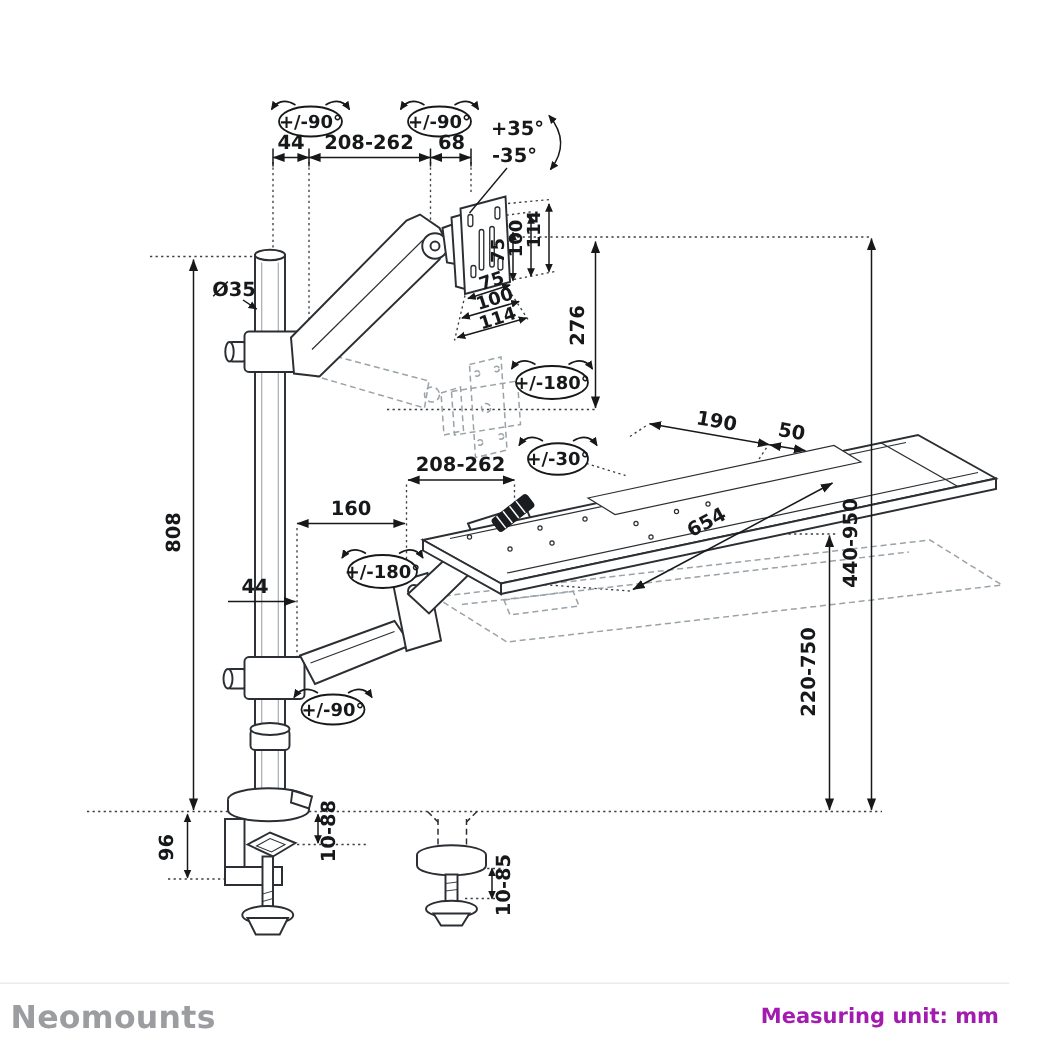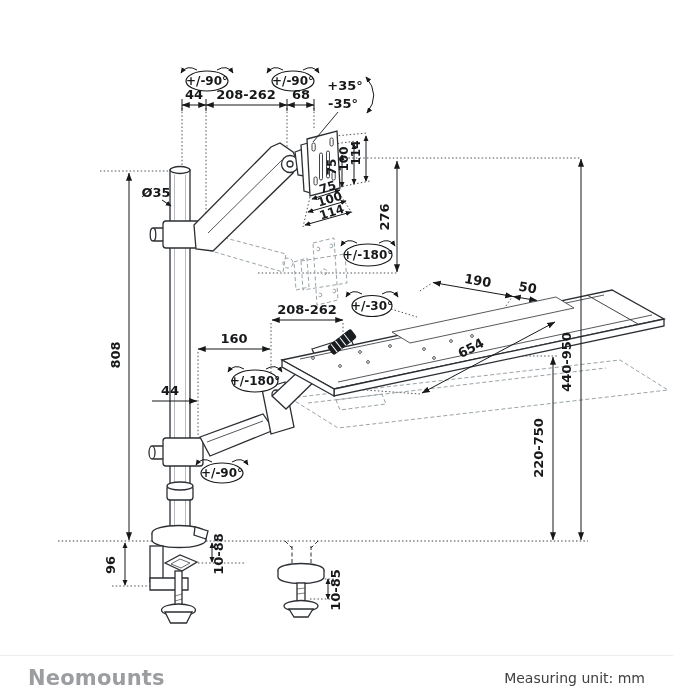--- a/index.html
+++ b/index.html
@@ -4,23 +4,23 @@
 <style>
   html,body{margin:0;padding:0;background:#ffffff;}
   .stage{position:relative;width:673px;height:700px;background:#fff;overflow:hidden;
          font-family:"DejaVu Sans","Liberation Sans",sans-serif;}
   svg{position:absolute;left:0;top:0;}
   svg text{font-family:"DejaVu Sans","Liberation Sans",sans-serif;font-weight:bold;fill:#16181a;}
   .dim{font-size:13px;}
   .dimS{font-size:12px;}
   .badgeT{font-size:12px;}
   .footer{position:absolute;left:0;right:0;bottom:0;height:45px;border-top:1px solid #ececec;
-          display:flex;align-items:center;justify-content:space-between;padding:0 28px;box-sizing:border-box;}
+          display:flex;align-items:center;justify-content:space-between;padding:0 7px;box-sizing:border-box;}
   .brand{color:#9b9da0;font-size:21px;font-weight:bold;letter-spacing:.2px;}
-  .unit{color:#404040;font-size:14px;font-weight:400;}
+  .unit{color:#a21caf;font-size:14px;font-weight:700;}
 </style>
 </head>
 <body>
 
 <div class="stage">
 <svg width="700" height="655" viewBox="0 0 700 655">
   <defs>
     <marker id="ar" viewBox="0 0 10 10" refX="8.6" refY="5" markerWidth="9" markerHeight="9" orient="auto-start-reverse">
       <path d="M0,1.6 L9,5 L0,8.4 z" fill="#16181a"></path>
     </marker>

